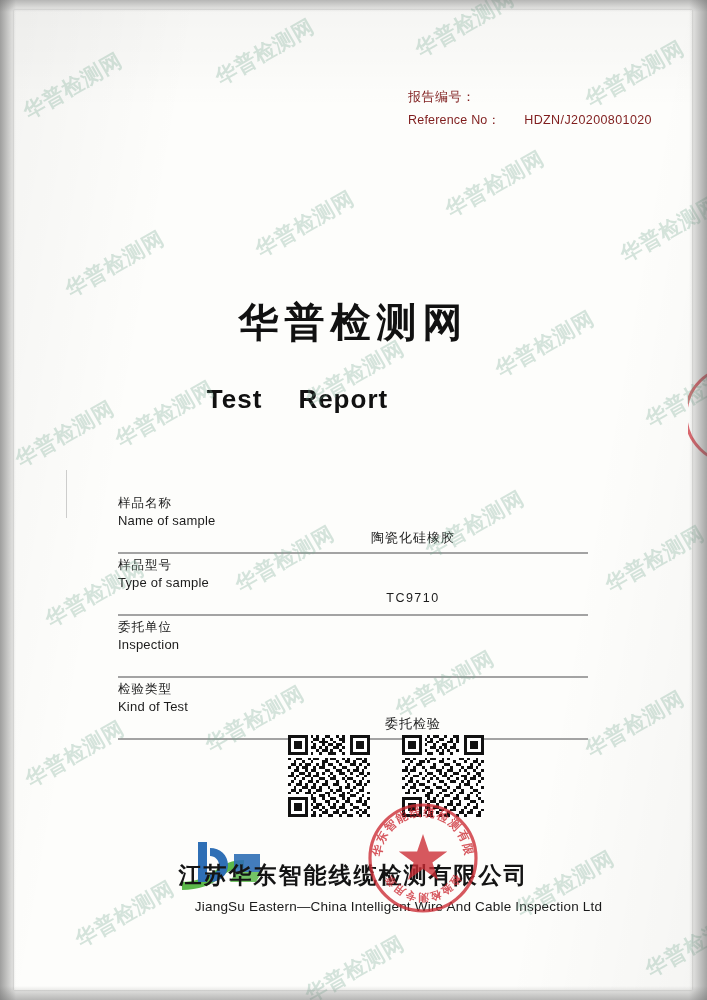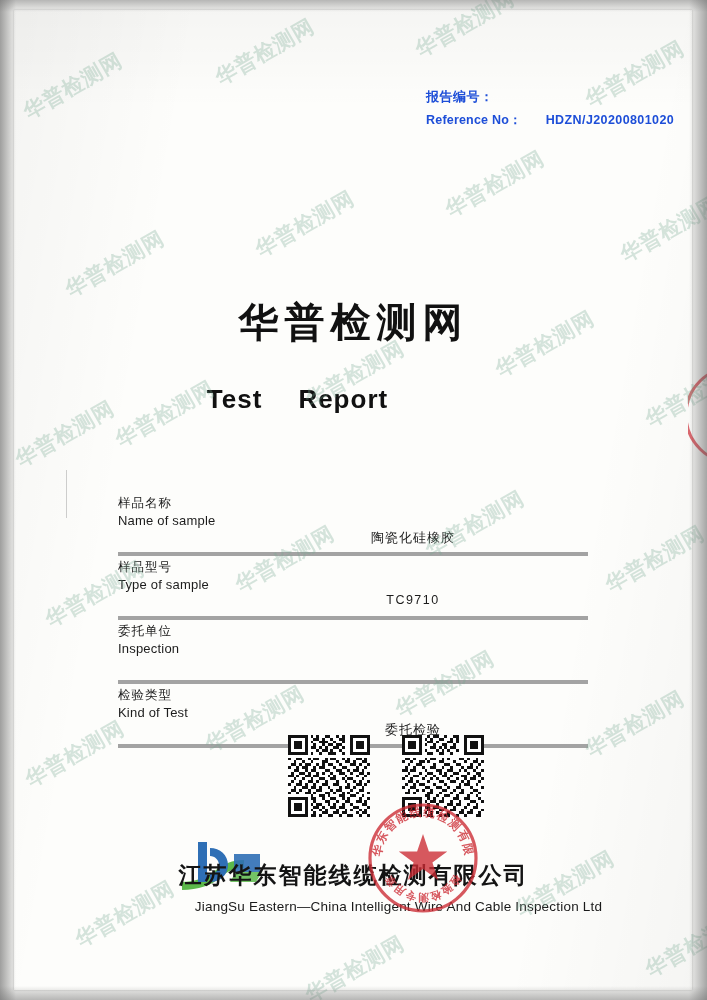--- a/index.html
+++ b/index.html
@@ -63,24 +63,23 @@
   .edge-shadow-bottom {
     position: absolute;
     left: 0; bottom: 0;
     width: 707px; height: 14px;
     background: linear-gradient(0deg, rgba(110,110,110,0.45), rgba(120,120,120,0));
   }
 
   
   .ref-block {
     position: absolute;
-    left: 426px;
+    left: 408px;
     top: 88px;
-    color: #1d4ed8;
-    font-weight: bold;
+    color: #7f1d1d;
   }
   .ref-line {
     display: flex;
     align-items: baseline;
     white-space: nowrap;
   }
   .ref-cn {
     font-size: 13px;
     letter-spacing: 0.5px;
     margin-bottom: 6px;
@@ -129,21 +128,21 @@
   
   .info {
     position: absolute;
     left: 118px;
     top: 492px;
     width: 470px;
   }
   .info-row {
     position: relative;
     height: 60px;
-    border-bottom: 4px solid #a3a3a3;
+    border-bottom: 2px solid #a3a3a3;
   }
   .info-labels {
     position: absolute;
     left: 0;
     top: 2px;
     color: #1c1c1c;
   }
   .lbl-cn {
     font-size: 12.5px;
     letter-spacing: 1px;

